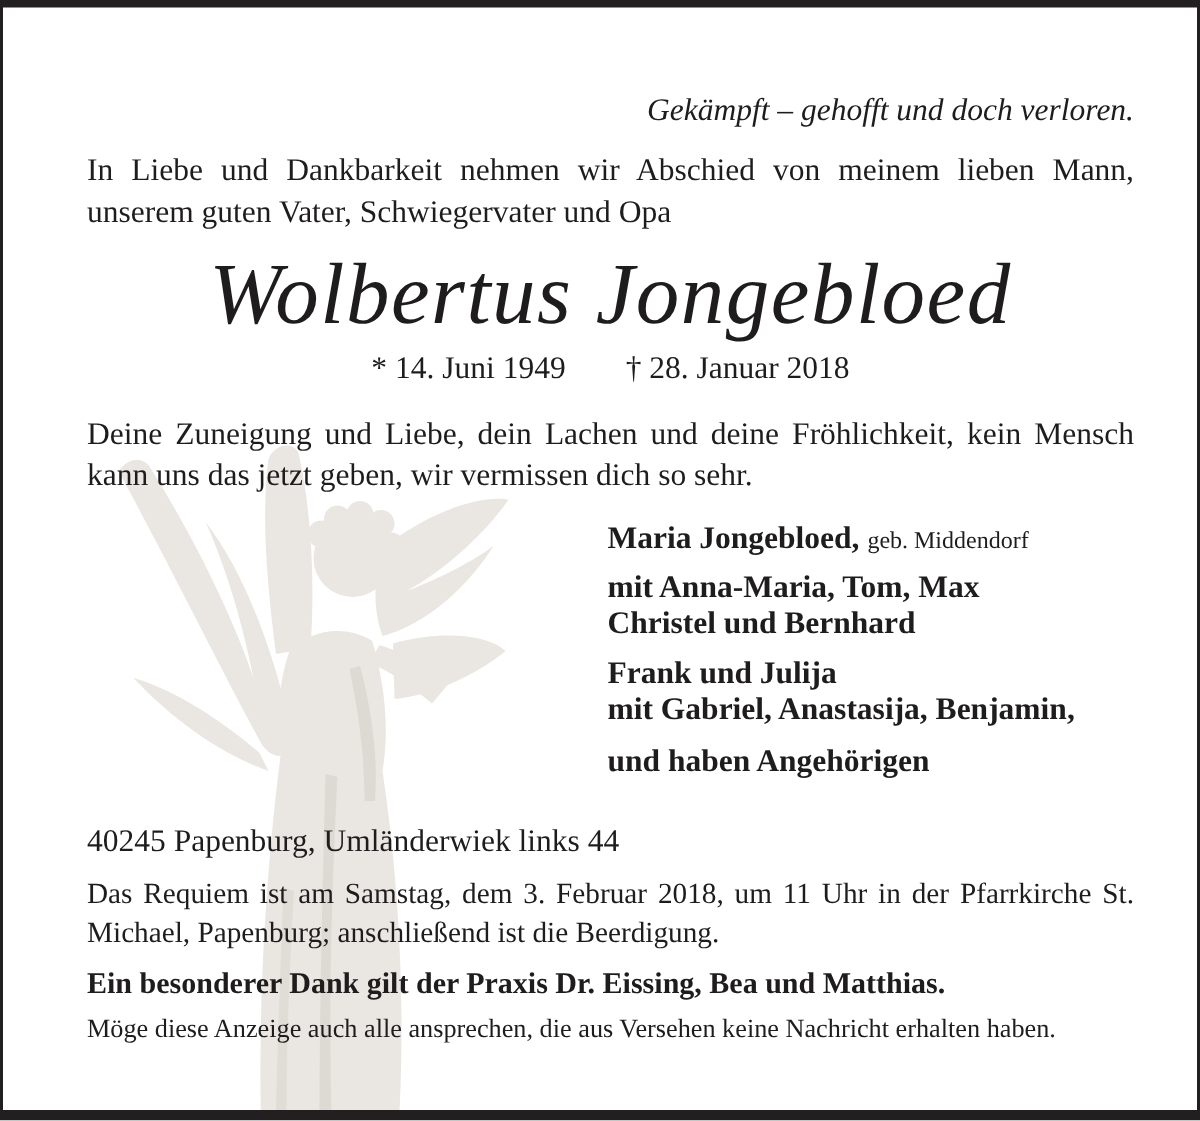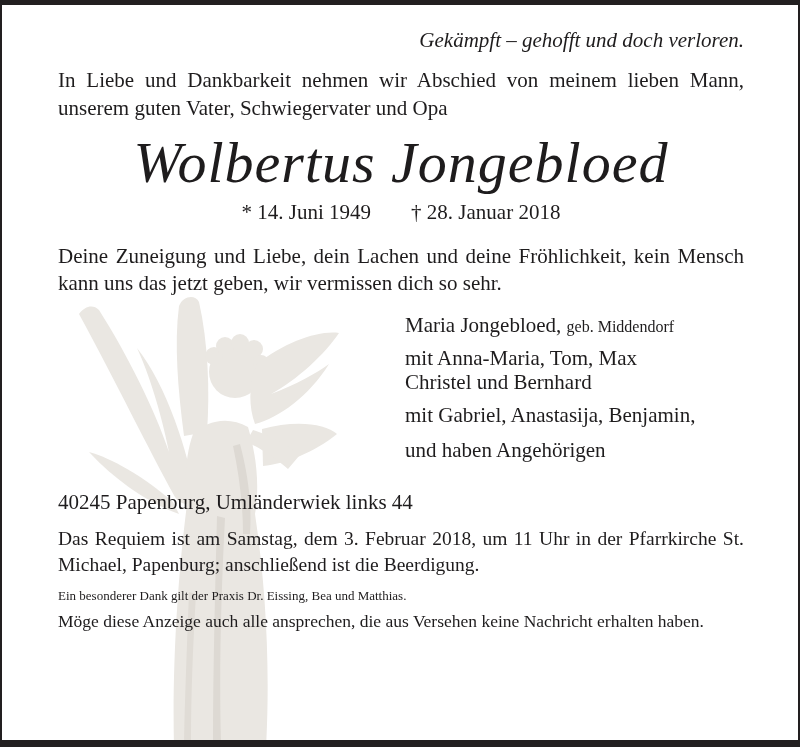--- a/index.html
+++ b/index.html
@@ -13,41 +13,41 @@
     border-left:2px solid #221f20;
     border-right:2px solid #221f20;
     overflow:hidden;
     font-family:"Liberation Serif", serif;
     color:#1e1c1d;
   }
   .watermark {
     position:absolute; left:55px; top:287px; width:335px; height:458px;
     z-index:0; pointer-events:none;
   }
-  .content { position:relative; z-index:1; padding:22px 54px 0 56px; }
+  .content { position:relative; z-index:1; padding:22px 42px 0 56px;margin-top:33px; }
 
   .motto { text-align:right; font-style:italic; font-size:21px; line-height:1.3; }
   .intro { font-size:21px; line-height:1.33; margin-top:13px; text-align:justify; }
   .deceased-name {
     font-size:58px; font-style:italic; text-align:center;
     margin-top:7px; line-height:1.15; font-weight:400; letter-spacing:1px;
   }
   .dates { display:flex; justify-content:center; gap:40px; font-size:21px; margin-top:3px; }
   .tribute { font-size:21px; line-height:1.3; text-align:justify; margin-top:18px; }
 
   .family { margin-left:347px; margin-top:16px; font-size:21px; line-height:1.16; }
   .family .group { margin-bottom:8px; }
-  .family .bold { font-weight:400; }
+  .family .bold { font-weight:700; }
   .family .maiden { font-size:16px; font-weight:400; }
   .family .indent { padding-left:42px; }
   .family .closing { margin-top:11px; }
 
   .address { font-size:21px; margin-top:28px; }
   .event { font-size:19.5px; line-height:1.32; margin-top:11px; text-align:justify; hyphens:manual; }
-  .thanks { font-size:13px; margin-top:10px; }
+  .thanks { font-size:20px; margin-top:10px;font-weight:bold; }
   .note { font-size:17.5px; margin-top:7px; }
 </style>
 </head>
 <body>
 
 <div class="page">
 
   <div class="watermark">
     <svg width="335" height="458" viewBox="0 0 335 458" xmlns="http://www.w3.org/2000/svg">
       <g fill="#eae7e2" stroke="none">
@@ -97,20 +97,21 @@
     <div class="family">
       <div class="group">
         <span class="bold">Maria Jongebloed,</span>
         <span class="maiden">geb. Middendorf</span>
       </div>
       <div class="group">
         <div class="bold">mit Anna-Maria, Tom, Max</div>
         <div class="bold">Christel und Bernhard</div>
       </div>
       <div class="group">
+        <div class="bold">Frank und Julija</div>
         <div class="bold">mit Gabriel, Anastasija, Benjamin,</div>
       </div>
       <div class="group closing bold">und haben Angehörigen</div>
     </div>
 
     <div class="address">40245 Papenburg, Umländerwiek links 44</div>
 
     <div class="event">Das Requiem ist am Samstag, dem 3. Februar 2018, um 11 Uhr in der Pfarrkirche St. Michael, Papenburg; anschließend ist die Beerdigung.</div>
 
 

